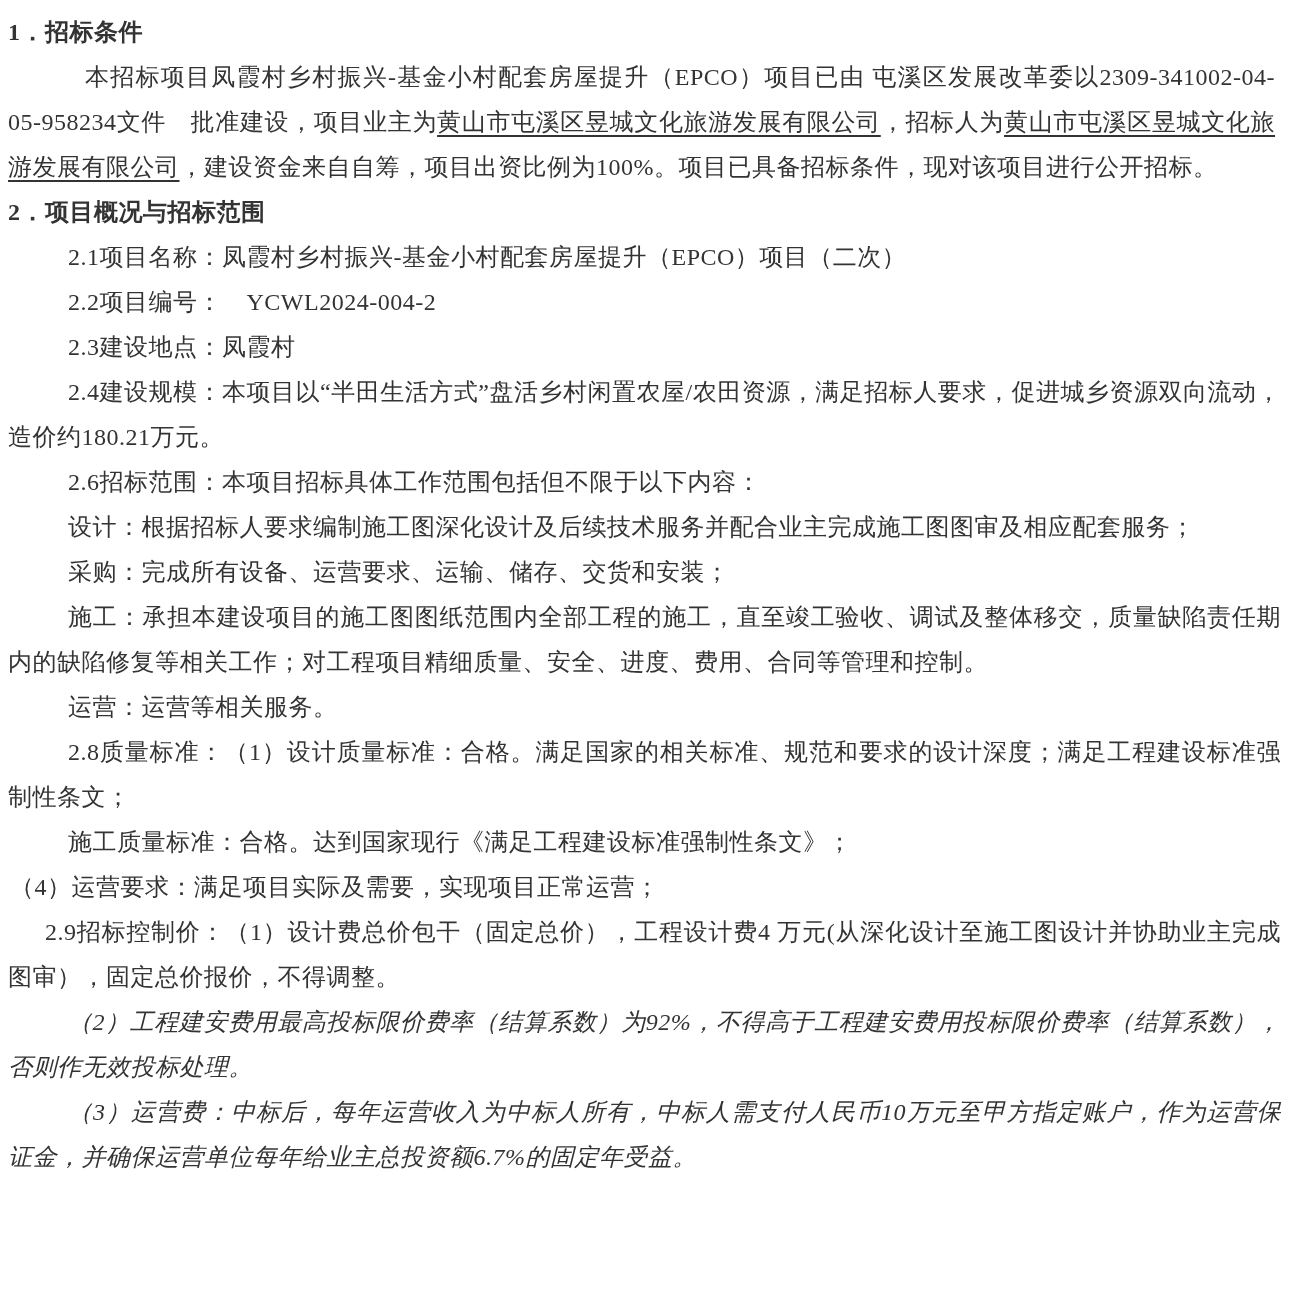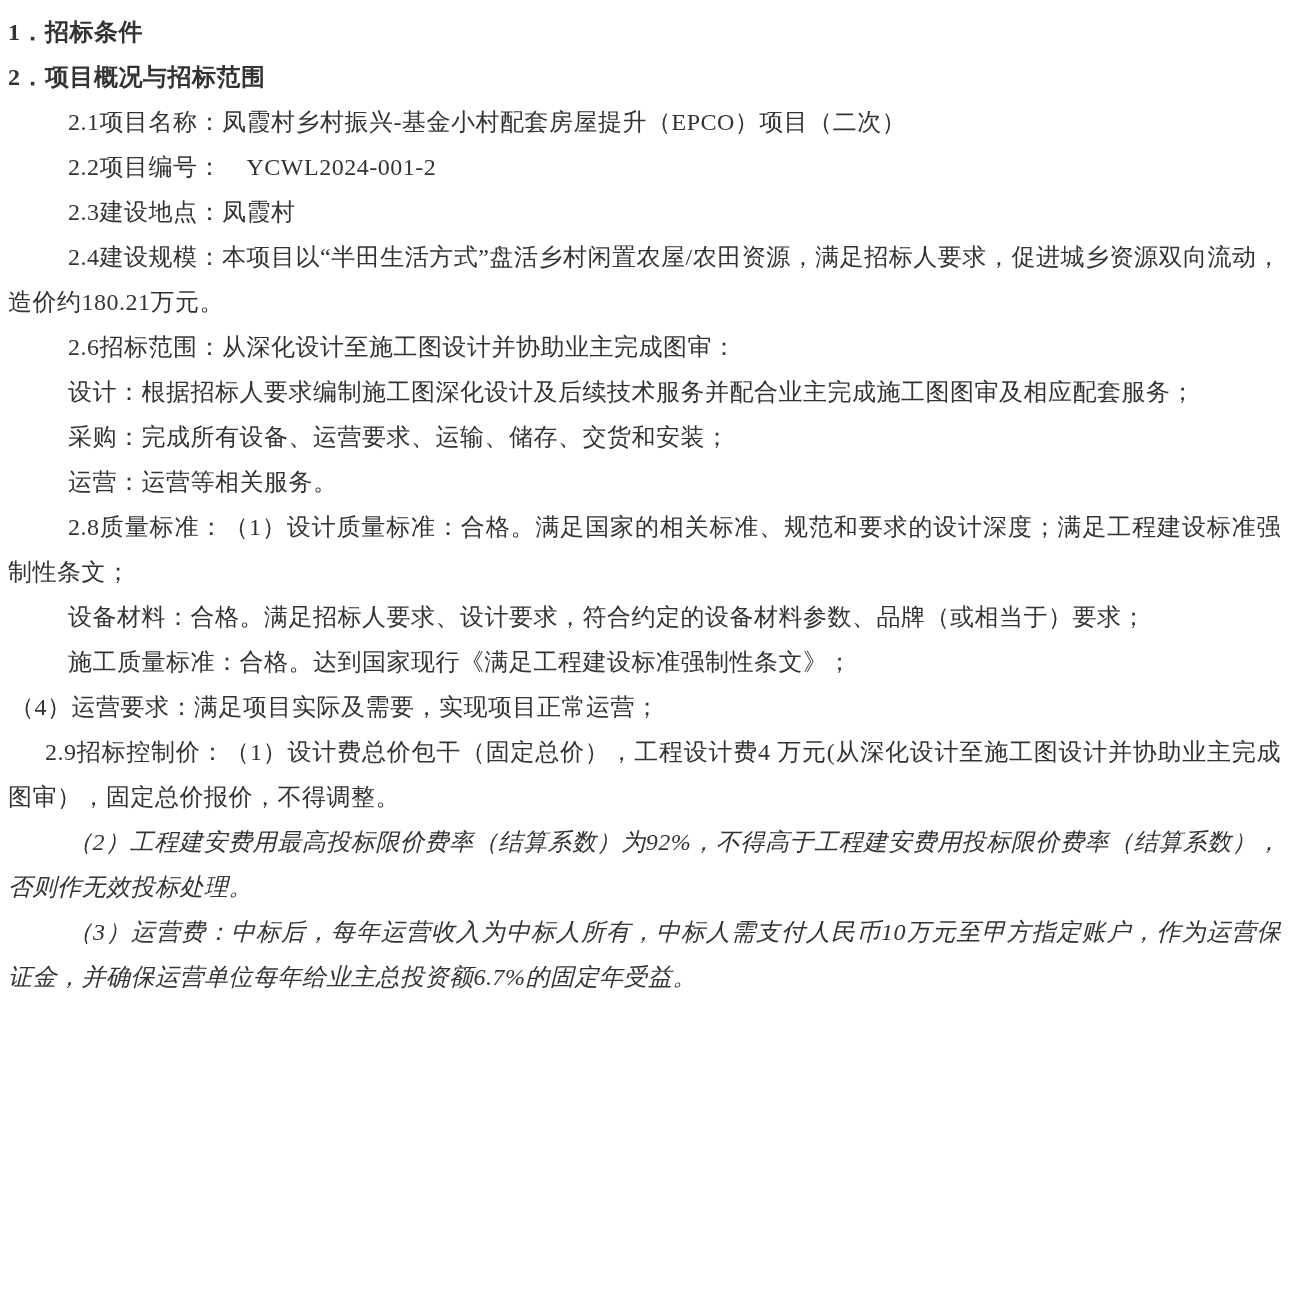--- a/index.html
+++ b/index.html
@@ -46,35 +46,36 @@
     text-underline-offset: 5px;
   }
 </style>
 </head>
 <body style="background: rgb(255, 255, 255);">
 
 <div class="doc" style="color: rgb(51, 51, 51);">
 
   <p class="h">1．招标条件</p>
 
+  <p class="intro"><span>本招标项目凤霞村乡村振兴-基金小村配套房屋提升（EPCO）项目已由 屯溪区发展改革委以2309-341002-04-05-958234文件　批准建设，项目业主为</span><span class="ul">黄山市屯溪区昱城文化旅游发展有限公司</span><span>，招标人为</span><span class="ul">黄山市屯溪区昱城文化旅游发展有限公司</span><span>，建设资金来自自筹，项目出资比例为100%。项目已具备招标条件，现对该项目进行公开招标。</span></p>
 
   <p class="h">2．项目概况与招标范围</p>
 
   <p class="item">2.1项目名称：凤霞村乡村振兴-基金小村配套房屋提升（EPCO）项目（二次）</p>
-  <p class="item">2.2项目编号：　YCWL2024-001-2</p>
+  <p class="item">2.2项目编号：　YCWL2024-004-2</p>
   <p class="item">2.3建设地点：凤霞村</p>
   <p class="item">2.4建设规模：本项目以“半田生活方式”盘活乡村闲置农屋/农田资源，满足招标人要求，促进城乡资源双向流动，造价约180.21万元。</p>
-  <p class="item">2.6招标范围：从深化设计至施工图设计并协助业主完成图审：</p>
+  <p class="item">2.6招标范围：本项目招标具体工作范围包括但不限于以下内容：</p>
 
   <p class="item">设计：根据招标人要求编制施工图深化设计及后续技术服务并配合业主完成施工图图审及相应配套服务；</p>
   <p class="item">采购：完成所有设备、运营要求、运输、储存、交货和安装；</p>
+  <p class="item">施工：承担本建设项目的施工图图纸范围内全部工程的施工，直至竣工验收、调试及整体移交，质量缺陷责任期内的缺陷修复等相关工作；对工程项目精细质量、安全、进度、费用、合同等管理和控制。</p>
   <p class="item">运营：运营等相关服务。</p>
 
   <p class="item">2.8质量标准：（1）设计质量标准：合格。满足国家的相关标准、规范和要求的设计深度；满足工程建设标准强制性条文；</p>
-  <p class="item">设备材料：合格。满足招标人要求、设计要求，符合约定的设备材料参数、品牌（或相当于）要求；</p>
   <p class="item">施工质量标准：合格。达到国家现行《满足工程建设标准强制性条文》；</p>
   <p class="p4">（4）运营要求：满足项目实际及需要，实现项目正常运营；</p>
 
   <p class="p29">2.9招标控制价：（1）设计费总价包干（固定总价），工程设计费4 万元(从深化设计至施工图设计并协助业主完成图审），固定总价报价，不得调整。</p>
   <p class="pfee">（2）工程建安费用最高投标限价费率（结算系数）为92%，不得高于工程建安费用投标限价费率（结算系数），否则作无效投标处理。</p>
   <p class="pfee">（3）运营费：中标后，每年运营收入为中标人所有，中标人需支付人民币10万元至甲方指定账户，作为运营保证金，并确保运营单位每年给业主总投资额6.7%的固定年受益。</p>
 
 </div>
 
 </body></html>

